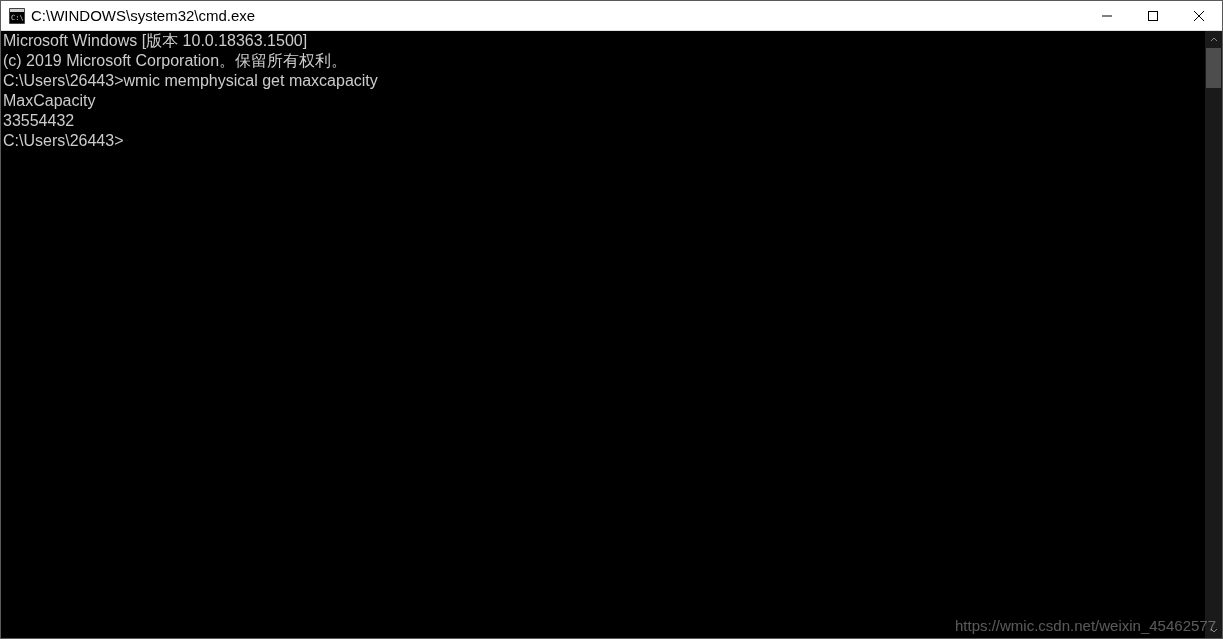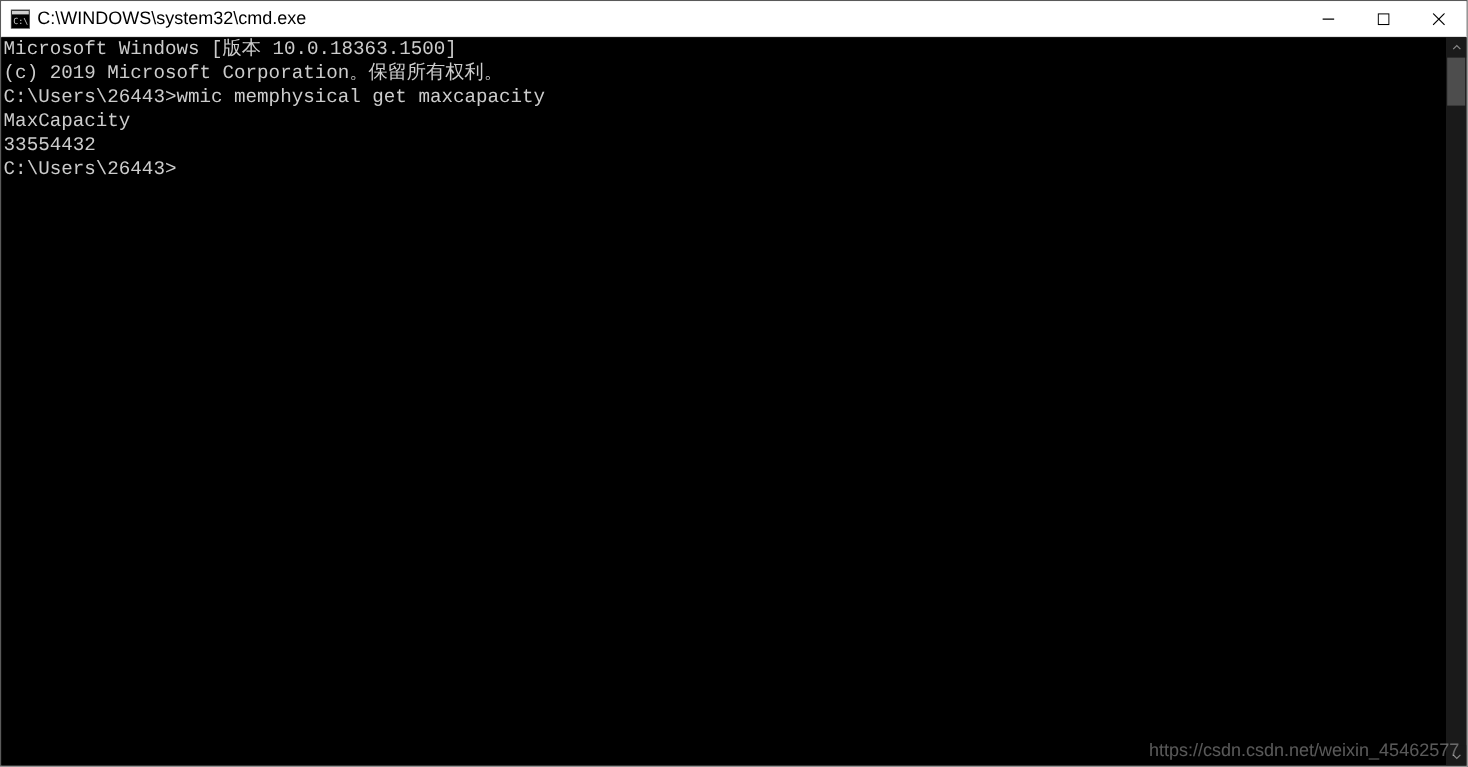--- a/index.html
+++ b/index.html
@@ -65,21 +65,21 @@
       flex: 1;
       display: flex;
       background: #000;
       overflow: hidden;
       position: relative;
     }
     .console {
       flex: 1;
       background: #000;
       color: #cccccc;
-      font-family: Liberation Mono, monospace;
+      font-family: Liberation Sans, sans-serif;
       font-size: 16px;
       line-height: 20px;
       padding: 0px 2px;
       white-space: pre;
       overflow: hidden;
     }
     .console .line {
       display: block;
     }
     .scrollbar {
@@ -162,15 +162,15 @@
         </svg>
       </div>
       <div class="scroll-thumb"></div>
       <div class="scroll-arrow down">
         <svg width="8" height="8" viewBox="0 0 8 8">
           <polyline points="1,3 4,6 7,3" fill="none" stroke="#888" stroke-width="1"></polyline>
         </svg>
       </div>
     </div>
 
-    <div class="watermark">https://csdn.csdn.net/weixin_45462577</div>
+    <div class="watermark">https://wmic.csdn.net/weixin_45462577</div>
   </div>
 </div>
 
 </body></html>

